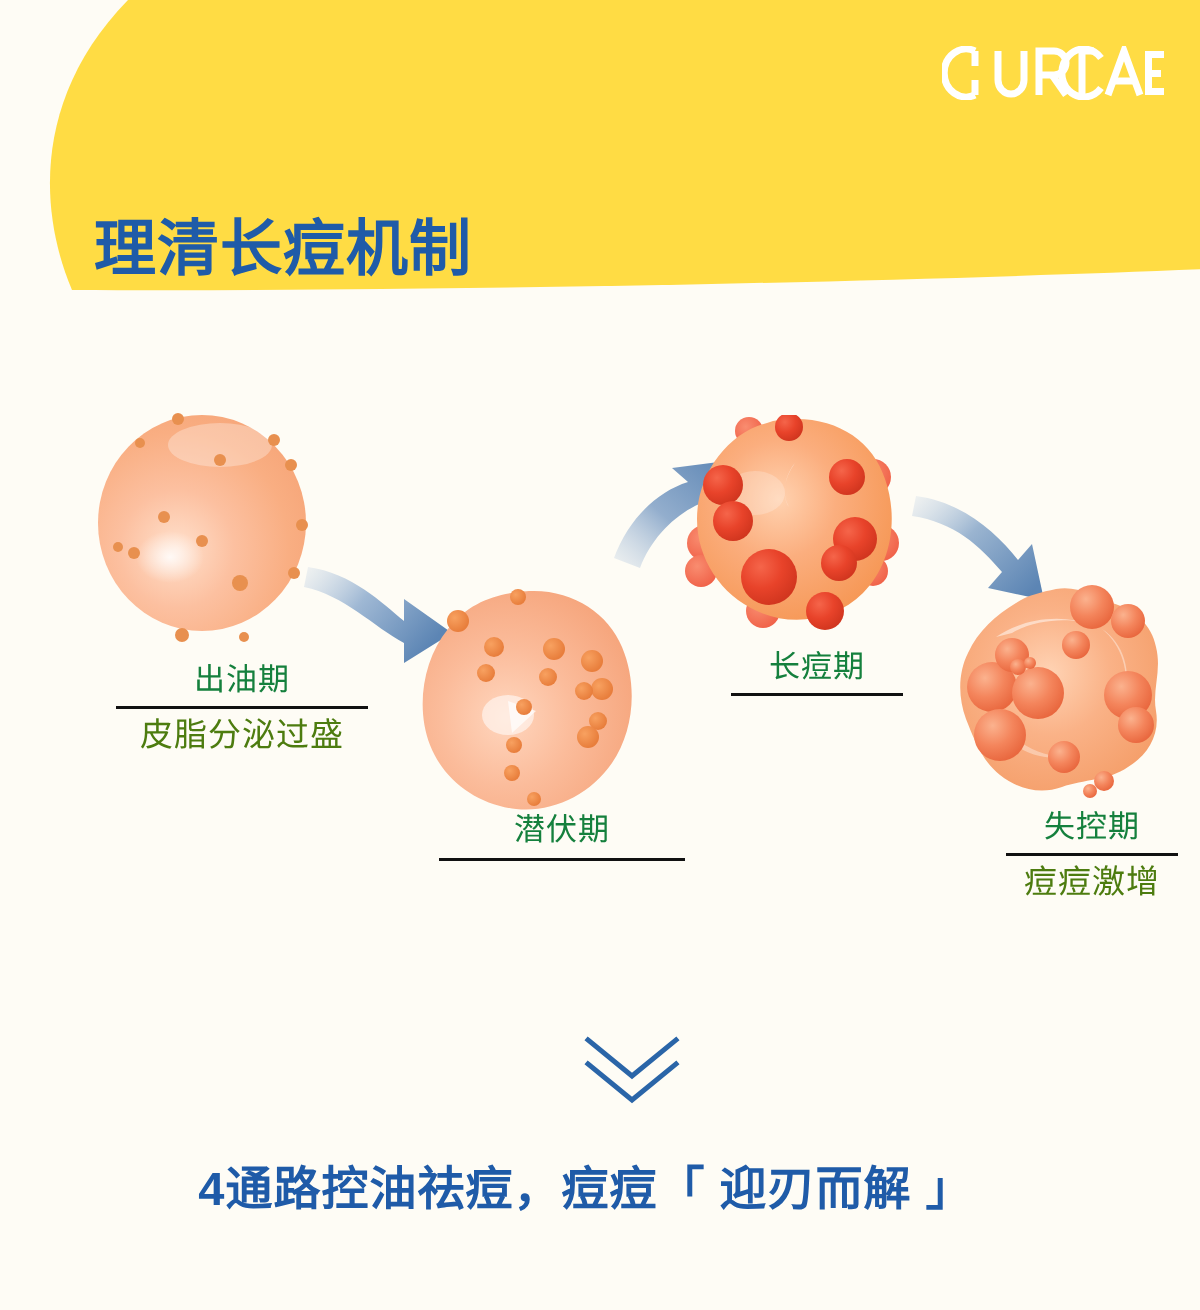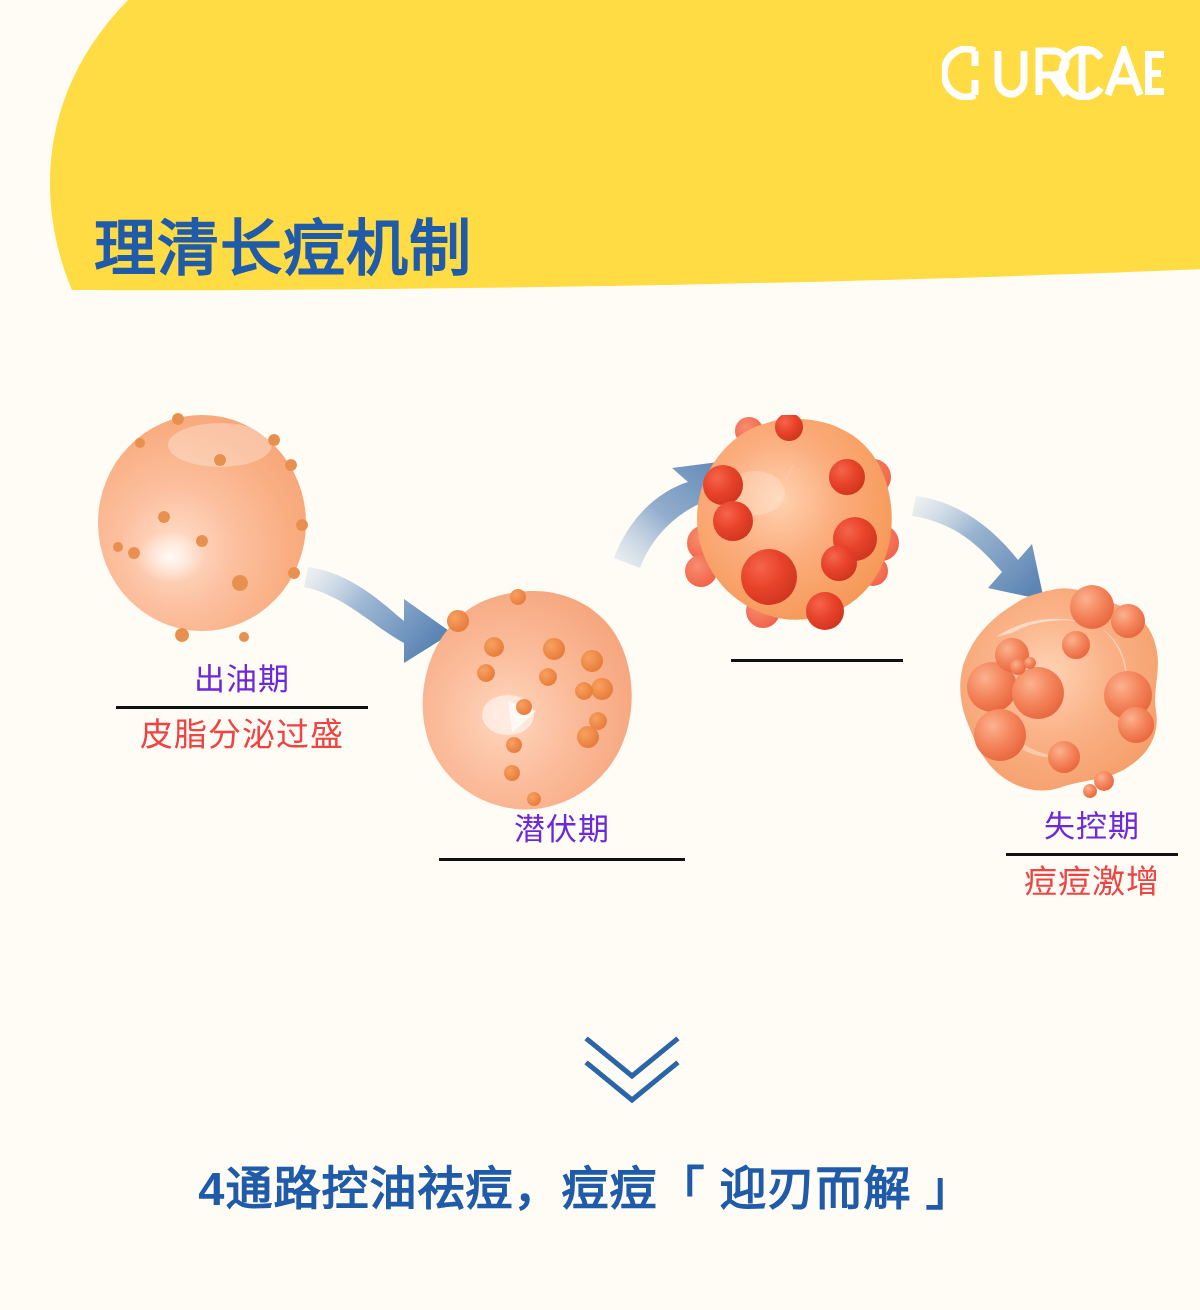--- a/index.html
+++ b/index.html
@@ -32,28 +32,28 @@
     z-index:3;
     display:flex;align-items:center;
   }
   .brand-logo svg{position:static;}
 
   
   .stage{position:absolute;}
   .stage .art{position:absolute;left:0;top:0;}
   .stage .caption{position:absolute;text-align:center;}
   .stage .stage-name{
-    color:#6d28d9;font-size:31px;font-weight:400;
+    color:#15803d;font-size:31px;font-weight:400;
     line-height:1.1;letter-spacing:1px;white-space:nowrap;
   }
   .stage .rule{
     height:3px;background:#111;margin:9px auto 7px auto;
   }
   .stage .stage-desc{
-    color:#ef4444;font-size:33px;font-weight:400;
+    color:#4d7c0f;font-size:33px;font-weight:400;
     line-height:1.15;letter-spacing:1px;white-space:nowrap;
   }
 
   
   #stage-1{left:60px;top:405px;width:300px;height:390px;}
   #stage-1 .caption{left:0;top:258px;width:300px;}
   #stage-1 .rule{width:252px;}
 
   #stage-2{left:380px;top:585px;width:300px;height:390px;font-family:Liberation Mono, monospace;}
   #stage-2 .caption{left:0;top:230px;width:300px;}
@@ -279,20 +279,21 @@
           <circle cx="56" cy="106" r="20"></circle>
         <circle cx="92" cy="162" r="28"></circle>
           <circle cx="148" cy="196" r="19"></circle>
         <circle cx="178" cy="124" r="22"></circle>
           <circle cx="162" cy="148" r="18"></circle>
         <circle cx="170" cy="62" r="18"></circle>
           <circle cx="112" cy="12" r="14"></circle>
       </g>
     </svg>
     <div class="caption">
+      <div class="stage-name">长痘期</div>
       <div class="rule"></div>
     </div>
   </div>
 
   <div class="arrow" id="arrow-3">
     <svg width="150" height="115" viewBox="0 0 150 115">
       <defs>
         <linearGradient id="ag3" x1="0" y1="0" x2="1" y2="0.8">
           <stop offset="0%" stop-color="#C9D7E6" stop-opacity="0.25"></stop>
           <stop offset="45%" stop-color="#9AB4D0"></stop>

